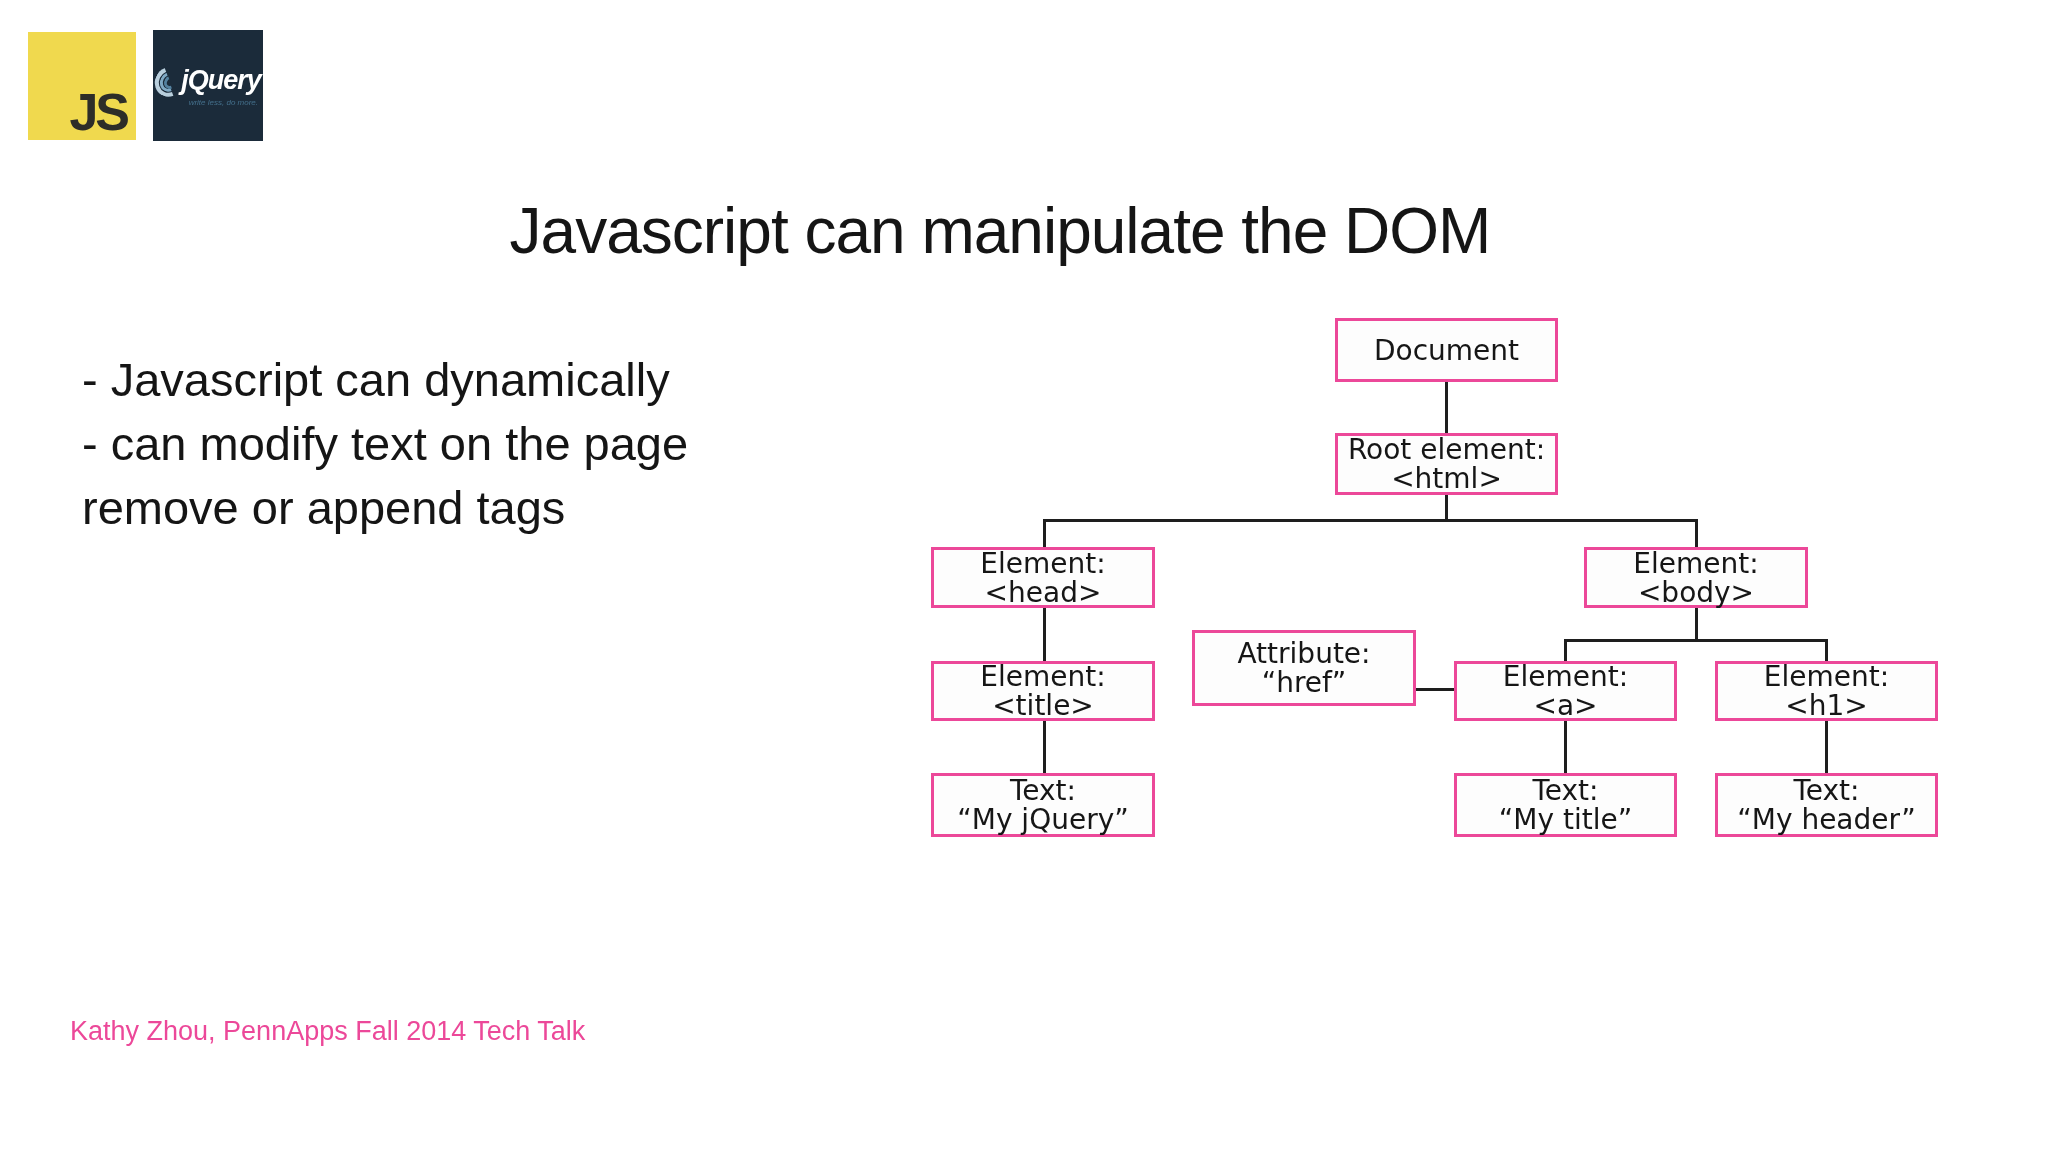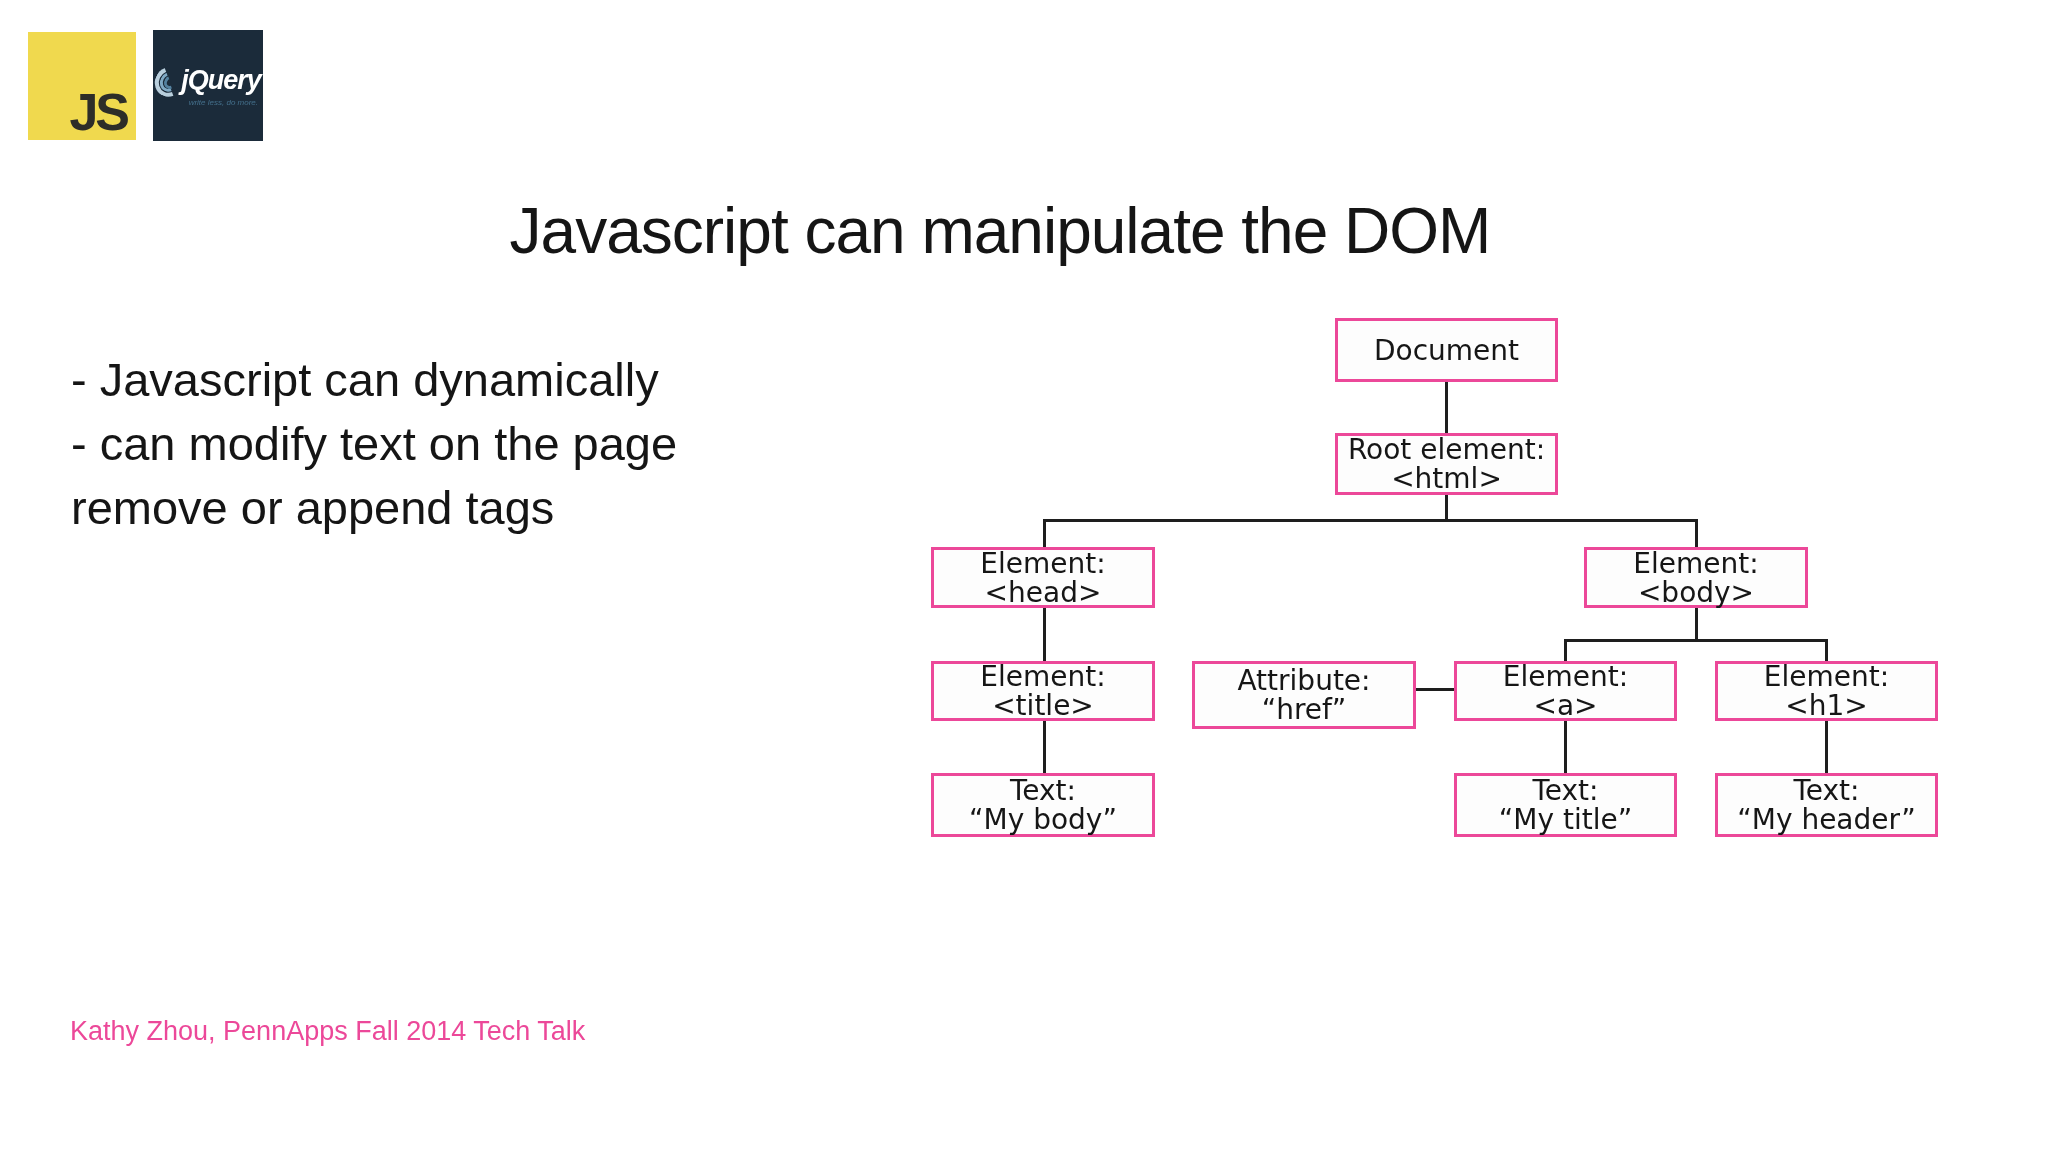--- a/index.html
+++ b/index.html
@@ -24,21 +24,21 @@
   .a2{left:5px;top:5px;width:12px;height:14px;border-width:3px;
       border-left-color:#7fa9c4;border-bottom-color:#7fa9c4;transform:rotate(25deg)}
   .a3{left:9px;top:9px;width:6px;height:7px;border-width:3px;
       border-left-color:#54819f;border-bottom-color:#54819f;transform:rotate(25deg)}
   .jq-text{font-size:27px;font-weight:700;font-style:italic;color:#ffffff;letter-spacing:-1px}
   .jq-tagline{font-size:8px;color:#44708c;margin-top:2px;align-self:flex-end;margin-right:5px;font-style:italic}
 
   
   .title{position:absolute;left:0;top:184px;width:1980px;margin:10px;text-align:center;
          font-size:64px;font-weight:400;color:#151515;letter-spacing:-1px}
-  .bullets{position:absolute;left:71px;top:348px;font-size:47px;line-height:64px;color:#151515}
+  .bullets{position:absolute;left:82px;top:348px;font-size:47px;line-height:64px;color:#151515}
   .footer{position:absolute;left:70px;top:1016px;font-size:27px;color:#ec4899}
 
   
   .node{position:absolute;box-sizing:border-box;border:3px solid #ec4899;background:#fdfdfd;
         display:flex;flex-direction:column;align-items:center;justify-content:center;
         font-family:"DejaVu Sans",sans-serif;font-size:28px;line-height:29px;
         color:#161616;text-align:center}
   .cline{position:absolute;background:#1e1e1e}
 </style>
 </head>
@@ -104,38 +104,38 @@
   <div class="node" style="left:1584px;top:547px;width:224px;height:61px">
     <span>Element:</span>
     <span>&lt;body&gt;</span>
   </div>
 
   <div class="node" style="left:931px;top:661px;width:224px;height:60px">
     <span>Element:</span>
     <span>&lt;title&gt;</span>
   </div>
 
-  <div class="node" style="left:1192px;top:661px;width:224px;height:68px">
+  <div class="node" style="left:1192px;top:630px;width:224px;height:76px">
     <span>Attribute:</span>
     <span>“href”</span>
   </div>
 
   <div class="node" style="left:1454px;top:661px;width:223px;height:60px">
     <span>Element:</span>
     <span>&lt;a&gt;</span>
   </div>
 
   <div class="node" style="left:1715px;top:661px;width:223px;height:60px">
     <span>Element:</span>
     <span>&lt;h1&gt;</span>
   </div>
 
   <div class="node" style="left:931px;top:773px;width:224px;height:64px">
     <span>Text:</span>
-    <span>“My body”</span>
+    <span>“My jQuery”</span>
   </div>
 
   <div class="node" style="left:1454px;top:773px;width:223px;height:64px">
     <span>Text:</span>
     <span>“My title”</span>
   </div>
 
   <div class="node" style="left:1715px;top:773px;width:223px;height:64px">
     <span>Text:</span>
     <span>“My header”</span>

